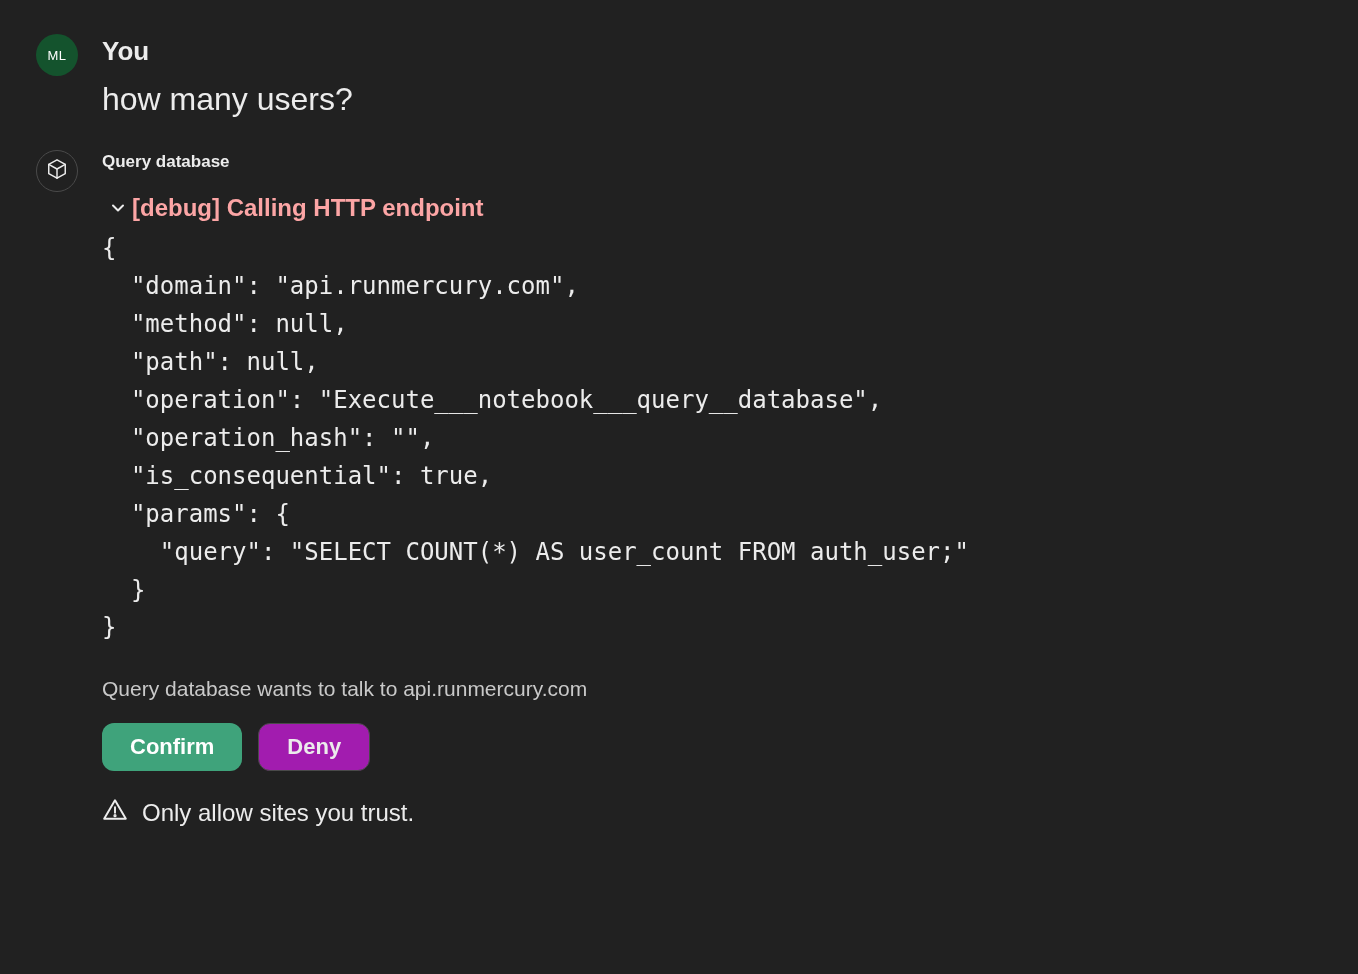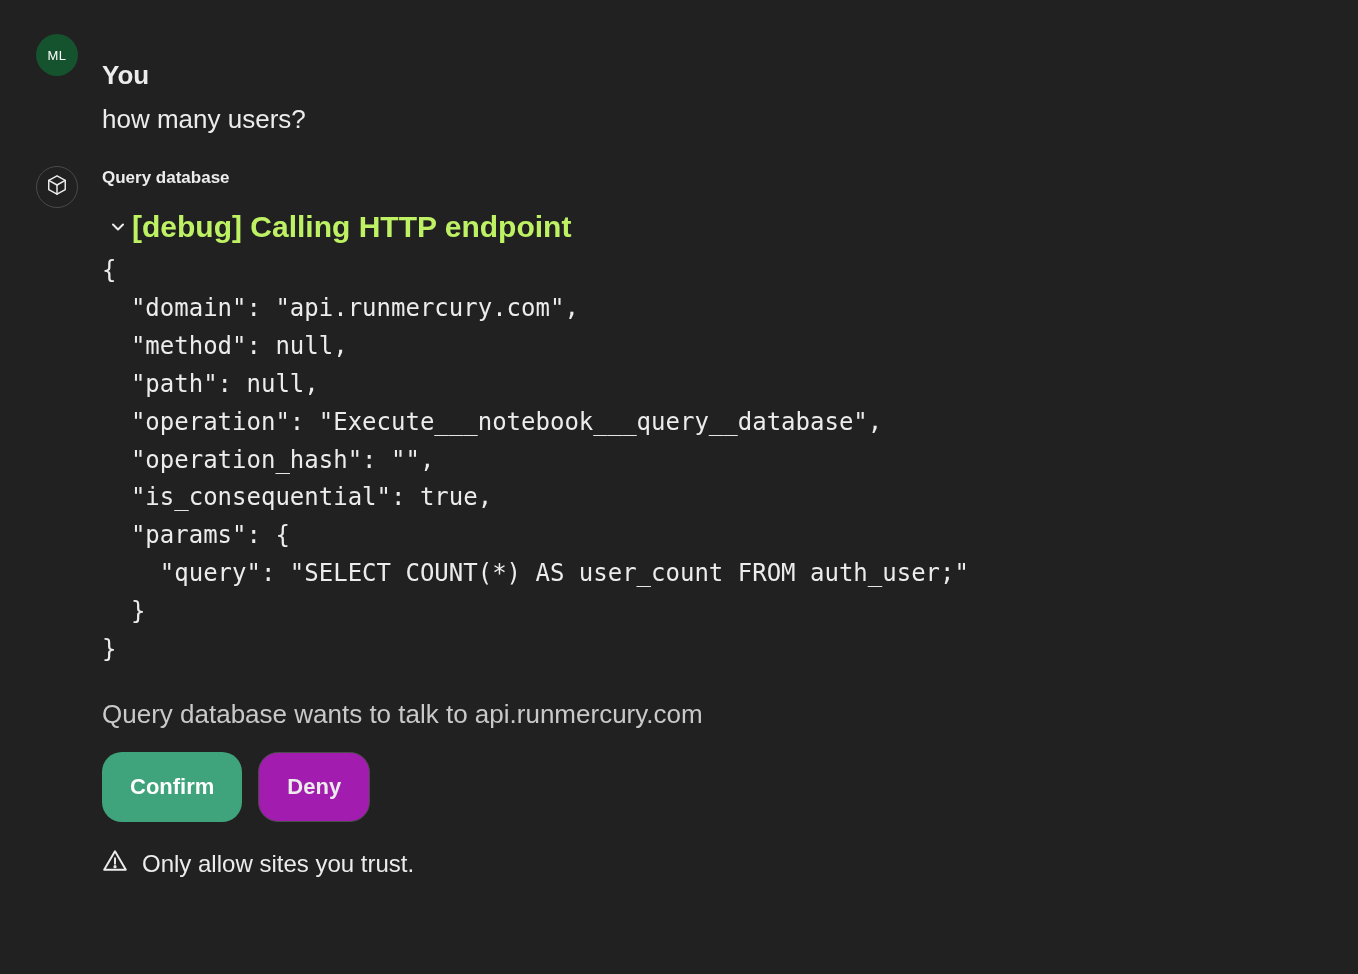--- a/index.html
+++ b/index.html
@@ -47,70 +47,69 @@
     margin-right: 24px;
   }
   .icon-circle svg { width: 22px; height: 22px; }
   .content { flex: 1; padding-top: 2px; }
   .name {
     font-size: 26px;
     font-weight: 700;
     color: #ececec;
     margin-bottom: 10px;
     line-height: 1.2;
-    margin-top: 24px;
   }
   .user-text {
-    font-size: 26px;
+    font-size: 32px;
     font-weight: 400;
     color: #ececec;
     line-height: 1.4;
   }
   .title {
     font-size: 17px;
     font-weight: 700;
     color: #ececec;
     margin-bottom: 22px;
     line-height: 1.2;
   }
   .debug-line {
     display: flex;
     align-items: center;
-    font-size: 30px;
+    font-size: 24px;
     font-weight: 700;
-    color: #bef264;
+    color: #fca5a5;
     margin-bottom: 8px;
     cursor: pointer;
     gap: 4px;
     margin-left: 6px;
   }
   .debug-line .chev svg { width: 20px; height: 20px; display:block; }
   .codeblock {
     font-family: ui-monospace, SFMono-Regular, "SF Mono", Menlo, Consolas, monospace;
     font-size: 24px;
     line-height: 1.58;
     color: #ececec;
     white-space: pre;
     margin-bottom: 30px;
   }
   .permission-text {
-    font-size: 26px;
+    font-size: 21px;
     color: #c9c9c9;
     margin-bottom: 22px;
   }
   .button-row {
     display: flex;
     gap: 16px;
     margin-bottom: 26px;
   }
   .btn {
     font-size: 22px;
     font-weight: 600;
-    padding: 21px 28px;
-    border-radius: 20px;
+    padding: 10px 28px;
+    border-radius: 12px;
     cursor: pointer;
     border: none;
     font-family: inherit;
   }
   .btn-confirm {
     background: #3fa37b;
     color: #ffffff;
   }
   .btn-deny {
     background: #a21caf;

